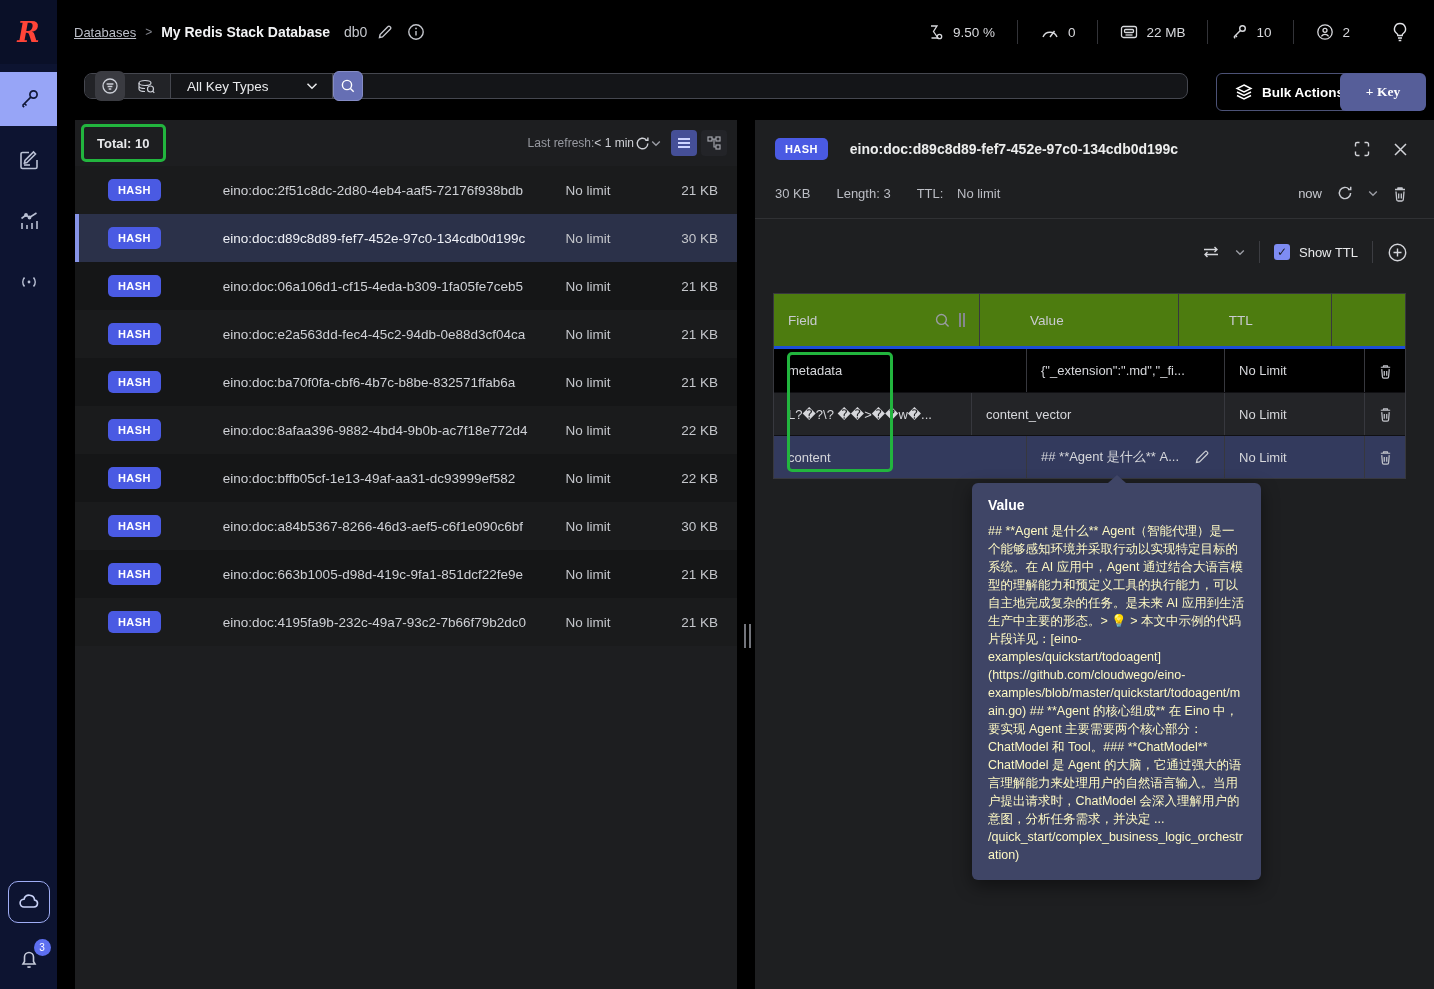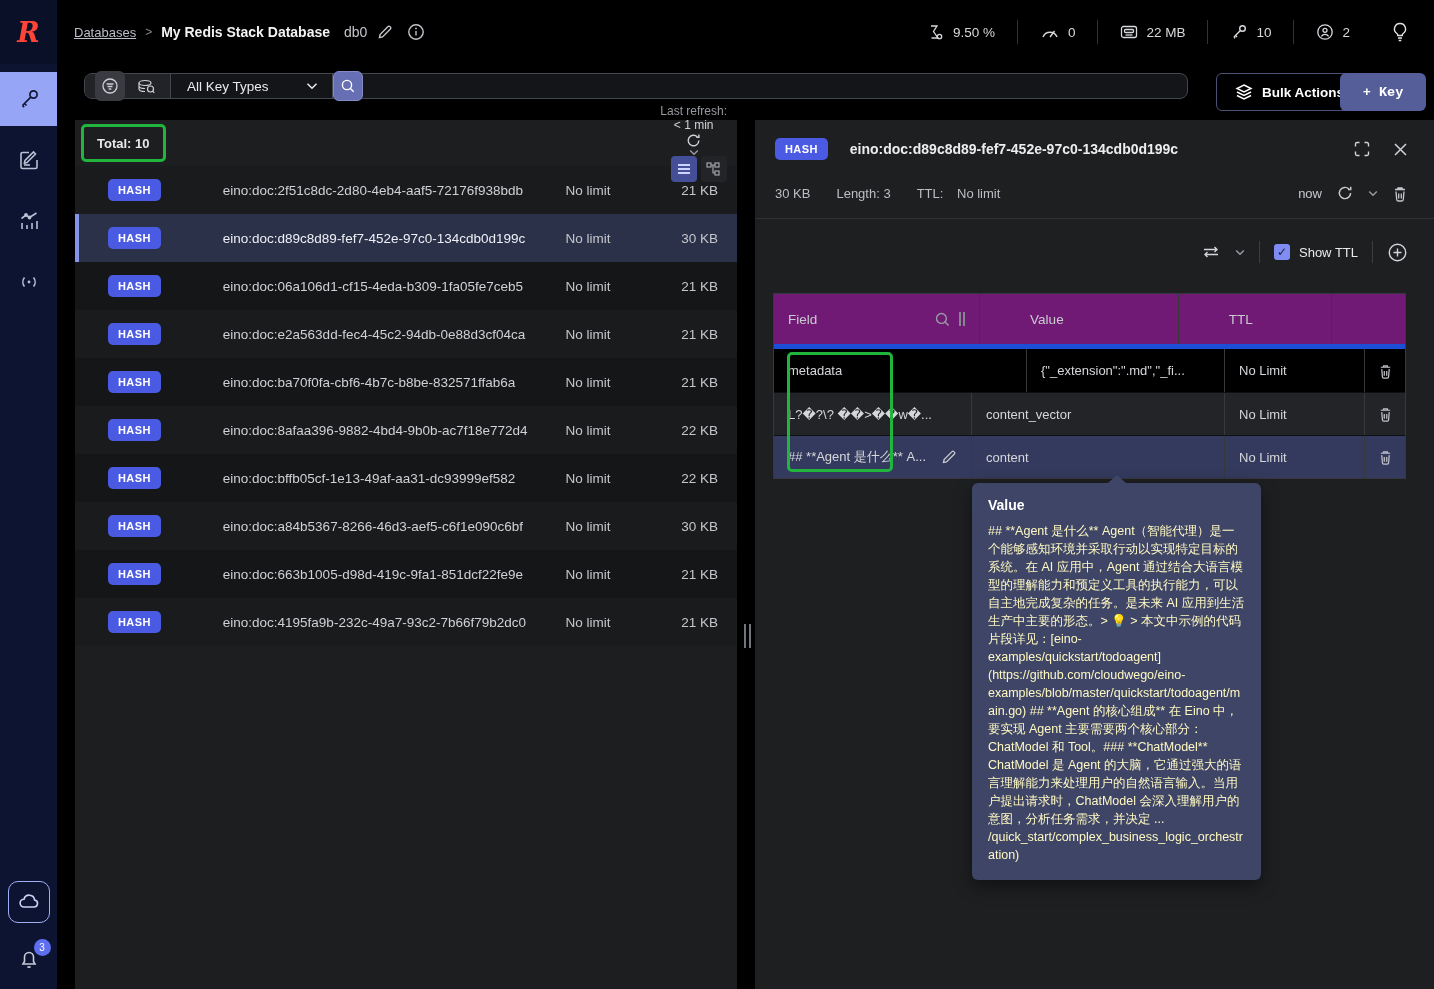--- a/index.html
+++ b/index.html
@@ -38,28 +38,28 @@
   .filter-bar { position:absolute; left:27px; top:9px; width:1104px; height:26px; border:1px solid #45474f; border-radius:8px; background:#141518; display:flex; align-items:stretch; }
   .ftoggle-group { width:86px; background:#222327; border-radius:7px 0 0 7px; border-right:1px solid #45474f; display:flex; align-items:center; justify-content:center; gap:6px; }
   .ftoggle { width:30px; height:30px; border-radius:6px; display:flex; align-items:center; justify-content:center; color:#cdd0d8; cursor:pointer; }
   .ftoggle.active { background:#3a3b41; }
   .keytype-select { width:162px; border-right:1px solid #45474f; display:flex; align-items:center; justify-content:space-between; padding:0 14px 0 16px; color:#eaebed; font-size:13.5px; cursor:pointer; }
   .filter-input-wrap { flex:1; display:flex; align-items:center; }
   .filter-input { flex:1; background:transparent; border:none; outline:none; color:#d7d8dc; font-size:14px; padding:0 14px; font-family:inherit; }
   .filter-input::placeholder { color:#8d8f97; }
   .search-btn { width:30px; height:30px; margin-right:4px; border:1px solid #858cc5; border-radius:6px; background:#666fb4; color:#fff; display:flex; align-items:center; justify-content:center; cursor:pointer; }
   .bulk-btn { position:absolute; left:1159px; top:9px; height:38px; padding:0 18px; background:transparent; border:1px solid #4c5277; border-radius:6px; color:#fff; font-size:13.5px; font-weight:600; display:flex; align-items:center; gap:9px; cursor:pointer; font-family:inherit; }
-  .addkey-btn { position:absolute; left:1283px; top:9px; width:86px; height:38px; background:#565e99; border:none; border-radius:6px; color:#fff; font-size:13.5px; font-weight:700; cursor:pointer; font-family:Liberation Mono, monospace; }
+  .addkey-btn { position:absolute; left:1283px; top:9px; width:86px; height:38px; background:#565e99; border:none; border-radius:6px; color:#fff; font-size:13.5px; font-weight:700; cursor:pointer; font-family:Liberation Serif, serif; }
 
   
   .list-panel { position:absolute; left:75px; top:120px; width:662px; height:869px; background:#1d1e20; }
   .list-header { height:46px; display:flex; align-items:center; padding:0 10px 0 6px; }
   .total-box { border:3px solid #22b53e; border-radius:6px; padding:7px 13px; }
   .total-label { color:#e8e9eb; font-size:13px; font-weight:700;margin-top:20px; }
-  .refresh-cluster { margin-left:auto; display:flex; align-items:center; gap:0; color:#989aa1; font-size:12px;flex-direction:column; }
+  .refresh-cluster { margin-left:auto; display:flex; align-items:center; gap:0; color:#989aa1; font-size:12px; }
   .refresh-val { color:#cfd1d6; }
   .view-toggle { display:flex; gap:4px; margin-left:10px; }
   .view-btn { width:26px; height:26px; border-radius:4px; background:#232428; display:flex; align-items:center; justify-content:center; color:#a2a4ab; cursor:pointer; }
   .view-btn.active { background:#454f97; color:#cdd4ff; }
 
   .key-row { height:48px; display:flex; align-items:center; padding-left:33px; cursor:pointer; background:#1a1b1c; }
   .key-row.alt { background:#151617; }
   .key-row.selected { background:#2b3149; border-left:4px solid #8694e8; padding-left:29px; }
   .hash-badge { background:#4a5ae3; color:#fff; font-size:11px; font-weight:600; letter-spacing:.4px; padding:5px 10px; border-radius:5px; }
   .key-name { color:#cfd1d6; font-size:13.5px; margin-left:62px; flex:1; white-space:nowrap; overflow:hidden; }
@@ -81,21 +81,21 @@
   .dp-meta .right { margin-left:auto; display:flex; align-items:center; gap:14px; color:#c7c9cf; }
   .dp-divider { height:1px; background:#303134; margin:16px 0 0 0; }
   .dp-controls { display:flex; align-items:center; justify-content:flex-end; gap:14px; padding:0 26px; margin-top:22px; color:#d4d5da; }
   .vdiv { width:1px; height:22px; background:#3c3d42; }
   .chk-wrap { display:flex; align-items:center; gap:9px; cursor:pointer; }
   .checkbox { width:16px; height:16px; background:#7e8cf3; border-radius:3px; display:flex; align-items:center; justify-content:center; color:#1c1d24; font-size:12px; font-weight:700; }
   .chk-label { color:#e9eaec; font-size:13px; }
 
   
   .ftable { position:absolute; left:18px; top:173px; width:633px; border:1px solid #37383e; }
-  .t-head { display:flex; height:55px; background:#701a75; border-bottom:5px solid #1d4ed8;gap:36px; }
+  .t-head { display:flex; height:55px; background:#4d7c0f; border-bottom:3px solid #1d4ed8;gap:36px; }
   .t-row { display:flex; height:43px; }
   .t-row.r0 { background:#000000; }
   .t-row.r1 { background:#232427; }
   .t-row.r2 { background:#333a5d; }
   .t-row + .t-row { border-top:1px solid #101013; }
   .c-field { width:253px; } .c-value { width:198px; } .c-ttl { width:140px; } .c-act { width:40px; }
   .cell { display:flex; align-items:center; padding:0 14px; border-right:1px solid #37383e; overflow:hidden; }
   .c-act { border-right:none; justify-content:center; }
   .t-head .cell { color:#c9cbd1; font-size:13.5px; }
   .t-row .cell { color:#d6d7db; font-size:13px; white-space:nowrap; }
@@ -587,33 +587,33 @@
               <svg width="15" height="16" viewBox="0 0 16 17" fill="none" stroke="currentColor" stroke-width="1.3">
                   <path d="M3 4.5h10M5.5 4.5 6 3h4l.5 1.5M4 6.5l.7 8A1.5 1.5 0 0 0 6.2 16h3.6a1.5 1.5 0 0 0 1.5-1.5l.7-8"></path>
                   <path d="M6.7 8.5v5M9.3 8.5v5"></path>
                 </svg>
             </span>
           </button>
         </div>
       </div>
 
       <div class="t-row r2">
+        <div class="cell c-field">
+            <span>content</span>
+          </div>
         <div class="cell c-value">
           <span>## **Agent 是什么** A...</span>
           <button class="icon-btn val-edit">
             <span>
               <svg width="16" height="16" viewBox="0 0 16 16" fill="none" stroke="currentColor" stroke-width="1.3">
                   <path d="m2.5 13.5.6-3L11 2.6a1.3 1.3 0 0 1 1.9 0l.5.5a1.3 1.3 0 0 1 0 1.9L5.5 12.9l-3 .6Z"></path>
                 </svg>
             </span>
           </button>
         </div>
-        <div class="cell c-field">
-            <span>content</span>
-          </div>
         <div class="cell c-ttl">
             <span>No Limit</span>
           </div>
         <div class="cell c-act">
           <button class="icon-btn trash">
             <span>
               <svg width="15" height="16" viewBox="0 0 16 17" fill="none" stroke="currentColor" stroke-width="1.3">
                   <path d="M3 4.5h10M5.5 4.5 6 3h4l.5 1.5M4 6.5l.7 8A1.5 1.5 0 0 0 6.2 16h3.6a1.5 1.5 0 0 0 1.5-1.5l.7-8"></path>
                   <path d="M6.7 8.5v5M9.3 8.5v5"></path>
                 </svg>

